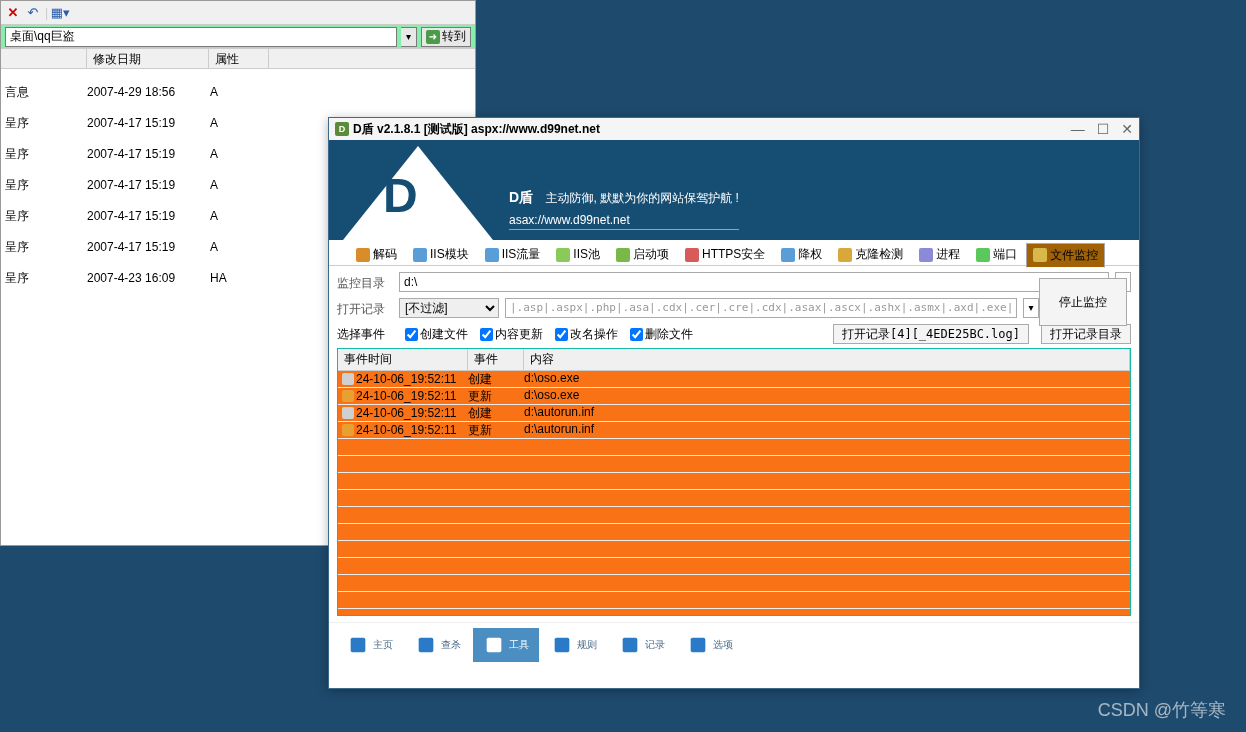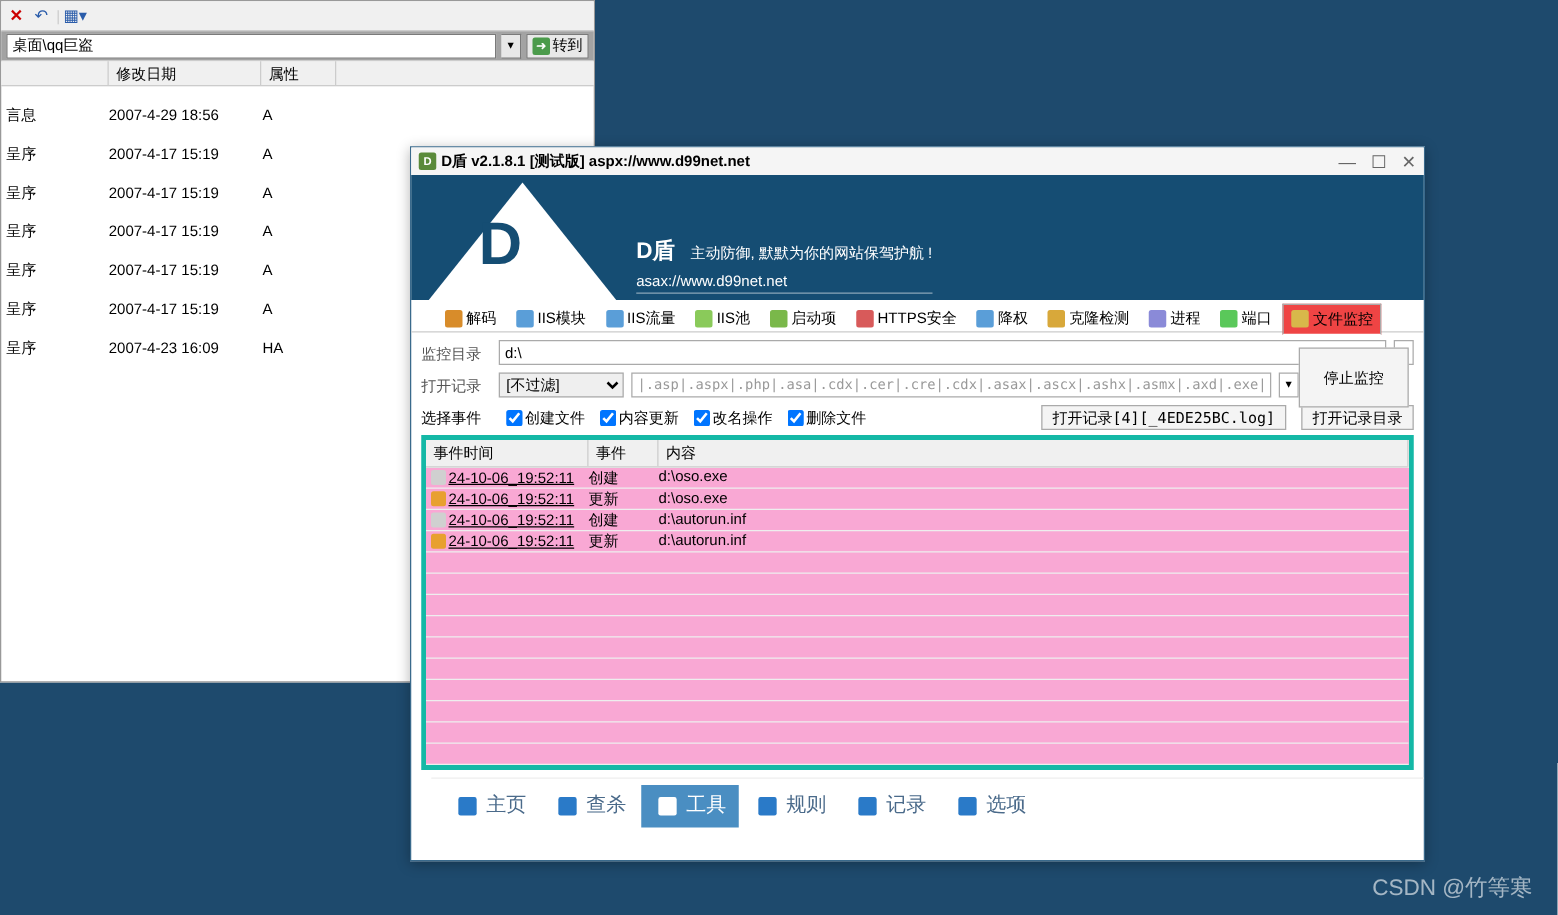--- a/index.html
+++ b/index.html
@@ -2,21 +2,21 @@
 <html><head>
 <meta charset="utf-8">
 <style>
 * { margin: 0; padding: 0; box-sizing: border-box; font-family: "Microsoft YaHei", "SimSun", Arial, sans-serif; }
 body { background: #1e4a6d; width: 1246px; height: 732px; position: relative; overflow: hidden; }
 
 
 .explorer { position: absolute; top: 0; left: 0; width: 476px; height: 546px; background: #fff; border: 1px solid #999; }
 .exp-toolbar { height: 24px; background: #f0f0f0; border-bottom: 1px solid #ccc; display: flex; align-items: center; padding: 0 4px; gap: 4px; font-size: 12px; }
 .exp-toolbar .ico { width: 16px; height: 16px; display: inline-flex; align-items: center; justify-content: center; font-size: 13px; }
-.exp-addr { height: 24px; display: flex; align-items: center; padding: 2px 4px; gap: 4px; border-bottom: 1px solid #ccc; background: #a3a3a3; }
+.exp-addr { height: 24px; display: flex; align-items: center; padding: 2px 4px; gap: 4px; border-bottom: 1px solid #ccc; background: #86efac; }
 .exp-addr input { flex: 1; height: 20px; border: 1px solid #7a7a7a; padding: 0 4px; font-size: 12px; }
 .exp-addr .drop { width: 16px; height: 20px; border: 1px solid #7a7a7a; border-left: none; text-align: center; font-size: 10px; line-height: 18px; background: #e8e8e8; }
 .go-btn { display: flex; align-items: center; gap: 2px; height: 20px; padding: 0 4px; border: 1px solid #7a7a7a; background: #e8e8e8; font-size: 12px; }
 .go-btn .arr { width: 14px; height: 14px; background: #4b9b4b; color: #fff; display: inline-flex; align-items: center; justify-content: center; font-size: 10px; border-radius: 2px; }
 .exp-cols { height: 20px; background: #f0f0f0; border-bottom: 1px solid #ccc; display: flex; font-size: 12px; }
 .exp-cols div { border-right: 1px solid #ccc; padding: 2px 6px; }
 .exp-list { font-family: "SimSun", monospace; font-size: 12px; }
 .exp-row { display: flex; height: 16px; line-height: 16px; margin-top: 15px; }
 .exp-row .c1 { width: 86px; padding-left: 4px; }
 .exp-row .c2 { width: 123px; }
@@ -28,50 +28,50 @@
 .ds-title .icon { width: 14px; height: 14px; background: #5a8a3a; border-radius: 2px; margin-right: 4px; display: inline-flex; align-items: center; justify-content: center; color: #fff; font-size: 9px; font-weight: bold; }
 .ds-title .ttl { flex: 1; font-weight: bold; }
 .wbtns { display: flex; gap: 12px; color: #666; font-size: 14px; }
 .wbtns span { cursor: pointer; }
 
 .ds-banner { height: 100px; background: #154d73; position: relative; overflow: hidden; }
 .logo-box { position: absolute; left: 14px; top: 6px; width: 150px; height: 94px; }
 .logo-triangle { position: absolute; width: 0; height: 0; border-left: 75px solid transparent; border-right: 75px solid transparent; border-bottom: 94px solid #fff; left: 0; top: 0; }
 .logo-d { position: absolute; left: 40px; top: 22px; font-size: 48px; font-weight: 900; color: #154d73; z-index: 1; font-family: Arial; }
 .banner-txt { position: absolute; left: 180px; top: 48px; color: #fff; }
-.banner-txt .btitle { font-size: 18px; font-weight: bold; display: inline; }
+.banner-txt .btitle { font-size: 14px; font-weight: bold; display: inline; }
 .banner-txt .bsub { font-size: 12px; display: inline; margin-left: 8px; }
 .banner-txt .burl { font-size: 12px; margin-top: 6px; border-bottom: 1px solid rgba(255,255,255,0.5); padding-bottom: 2px; }
 
 .ds-tabs { height: 26px; display: flex; align-items: center; padding: 4px 20px 0; gap: 2px; font-size: 12px; border-bottom: 1px solid #ccc; }
 .tab { display: flex; align-items: center; gap: 3px; padding: 3px 6px; border: 1px solid transparent; cursor: pointer; }
-.tab.active { border: 1px solid #aaa; border-bottom: 1px solid #fff; background: #ef4444; margin-bottom: -1px; align-items: center; }
+.tab.active { border: 1px solid #aaa; border-bottom: 1px solid #fff; background: #a16207; margin-bottom: -1px; align-items: center; }
 .tab .ti { width: 14px; height: 14px; display: inline-block; border-radius: 2px; }
 
 .ds-body { padding: 6px 8px; font-size: 12px; }
 .form-row { display: flex; align-items: flex-end; margin-bottom: 6px; gap: 6px; }
 .form-row .lbl { color: #555; width: 56px; }
 .text-input { flex: 1; height: 20px; border: 1px solid #aaa; padding: 0 4px; font-size: 12px; }
 .sel { height: 20px; border: 1px solid #aaa; font-size: 12px; padding: 0 1px; }
 .ext-list { flex: 1; height: 20px; border: 1px solid #aaa; padding: 0 4px; color: #999; font-family: monospace; font-size: 11px; line-height: 18px; overflow: hidden; white-space: nowrap; }
 .side-btn { position: absolute; right: 12px; top: 160px; width: 88px; height: 48px; border: 1px solid #aaa; background: #f4f4f4; font-size: 12px; display: flex; align-items: center; justify-content: center; }
 .chk-row { display: flex; align-items: center; gap: 12px; margin-bottom: 4px; }
 .chk-row label { display: flex; align-items: center; gap: 2px; }
 .openlog { height: 20px; border: 1px solid #aaa; padding: 0 8px; font-size: 12px; background: #f4f4f4; font-family: monospace; }
 
-.event-table { border: 4px solid #14b8a6; height: 268px; overflow: auto; background: #f9a8d4; }
+.event-table { border: 1px solid #14b8a6; height: 268px; overflow: auto; background: #f97316; }
 .et-head { display: flex; background: #f0f0f0; font-size: 12px; border-bottom: 1px solid #ccc; position: sticky; top: 0; }
 .et-head div { border-right: 1px solid #ccc; padding: 2px 6px; }
 .et-row { display: flex; height: 17px; font-size: 12px; font-family: "SimSun", monospace; border-bottom: 1px solid #eee; }
-.et-row .c1 { width: 130px; padding-left: 4px; display: flex; align-items: center; gap: 2px; text-decoration: underline; }
+.et-row .c1 { width: 130px; padding-left: 4px; display: flex; align-items: center; gap: 2px; }
 .et-row .c2 { width: 56px; }
 .et-row .c3 { flex: 1; }
 .et-row .ico { width: 12px; height: 12px; display: inline-block; border-radius: 2px; }
 
-.ds-bottom { height: 44px; border-top: 1px solid #eee; display: flex; align-items: center; padding: 0 8px; gap: 2px; font-size: 16px; margin-left: 16px; }
+.ds-bottom { height: 44px; border-top: 1px solid #eee; display: flex; align-items: center; padding: 0 8px; gap: 2px; font-size: 10px; }
 .bnav { display: flex; align-items: center; gap: 4px; padding: 6px 10px; cursor: pointer; color: #4a6a8a; }
 .bnav.active { background: #4a8ec2; color: #fff; }
 .bnav .bi { width: 22px; height: 22px; display: inline-block; }
 
 .watermark { position: absolute; right: 20px; bottom: 10px; color: rgba(255,255,255,0.6); font-size: 18px; }
 </style>
 </head>
 <body>
 
 <div class="explorer">

